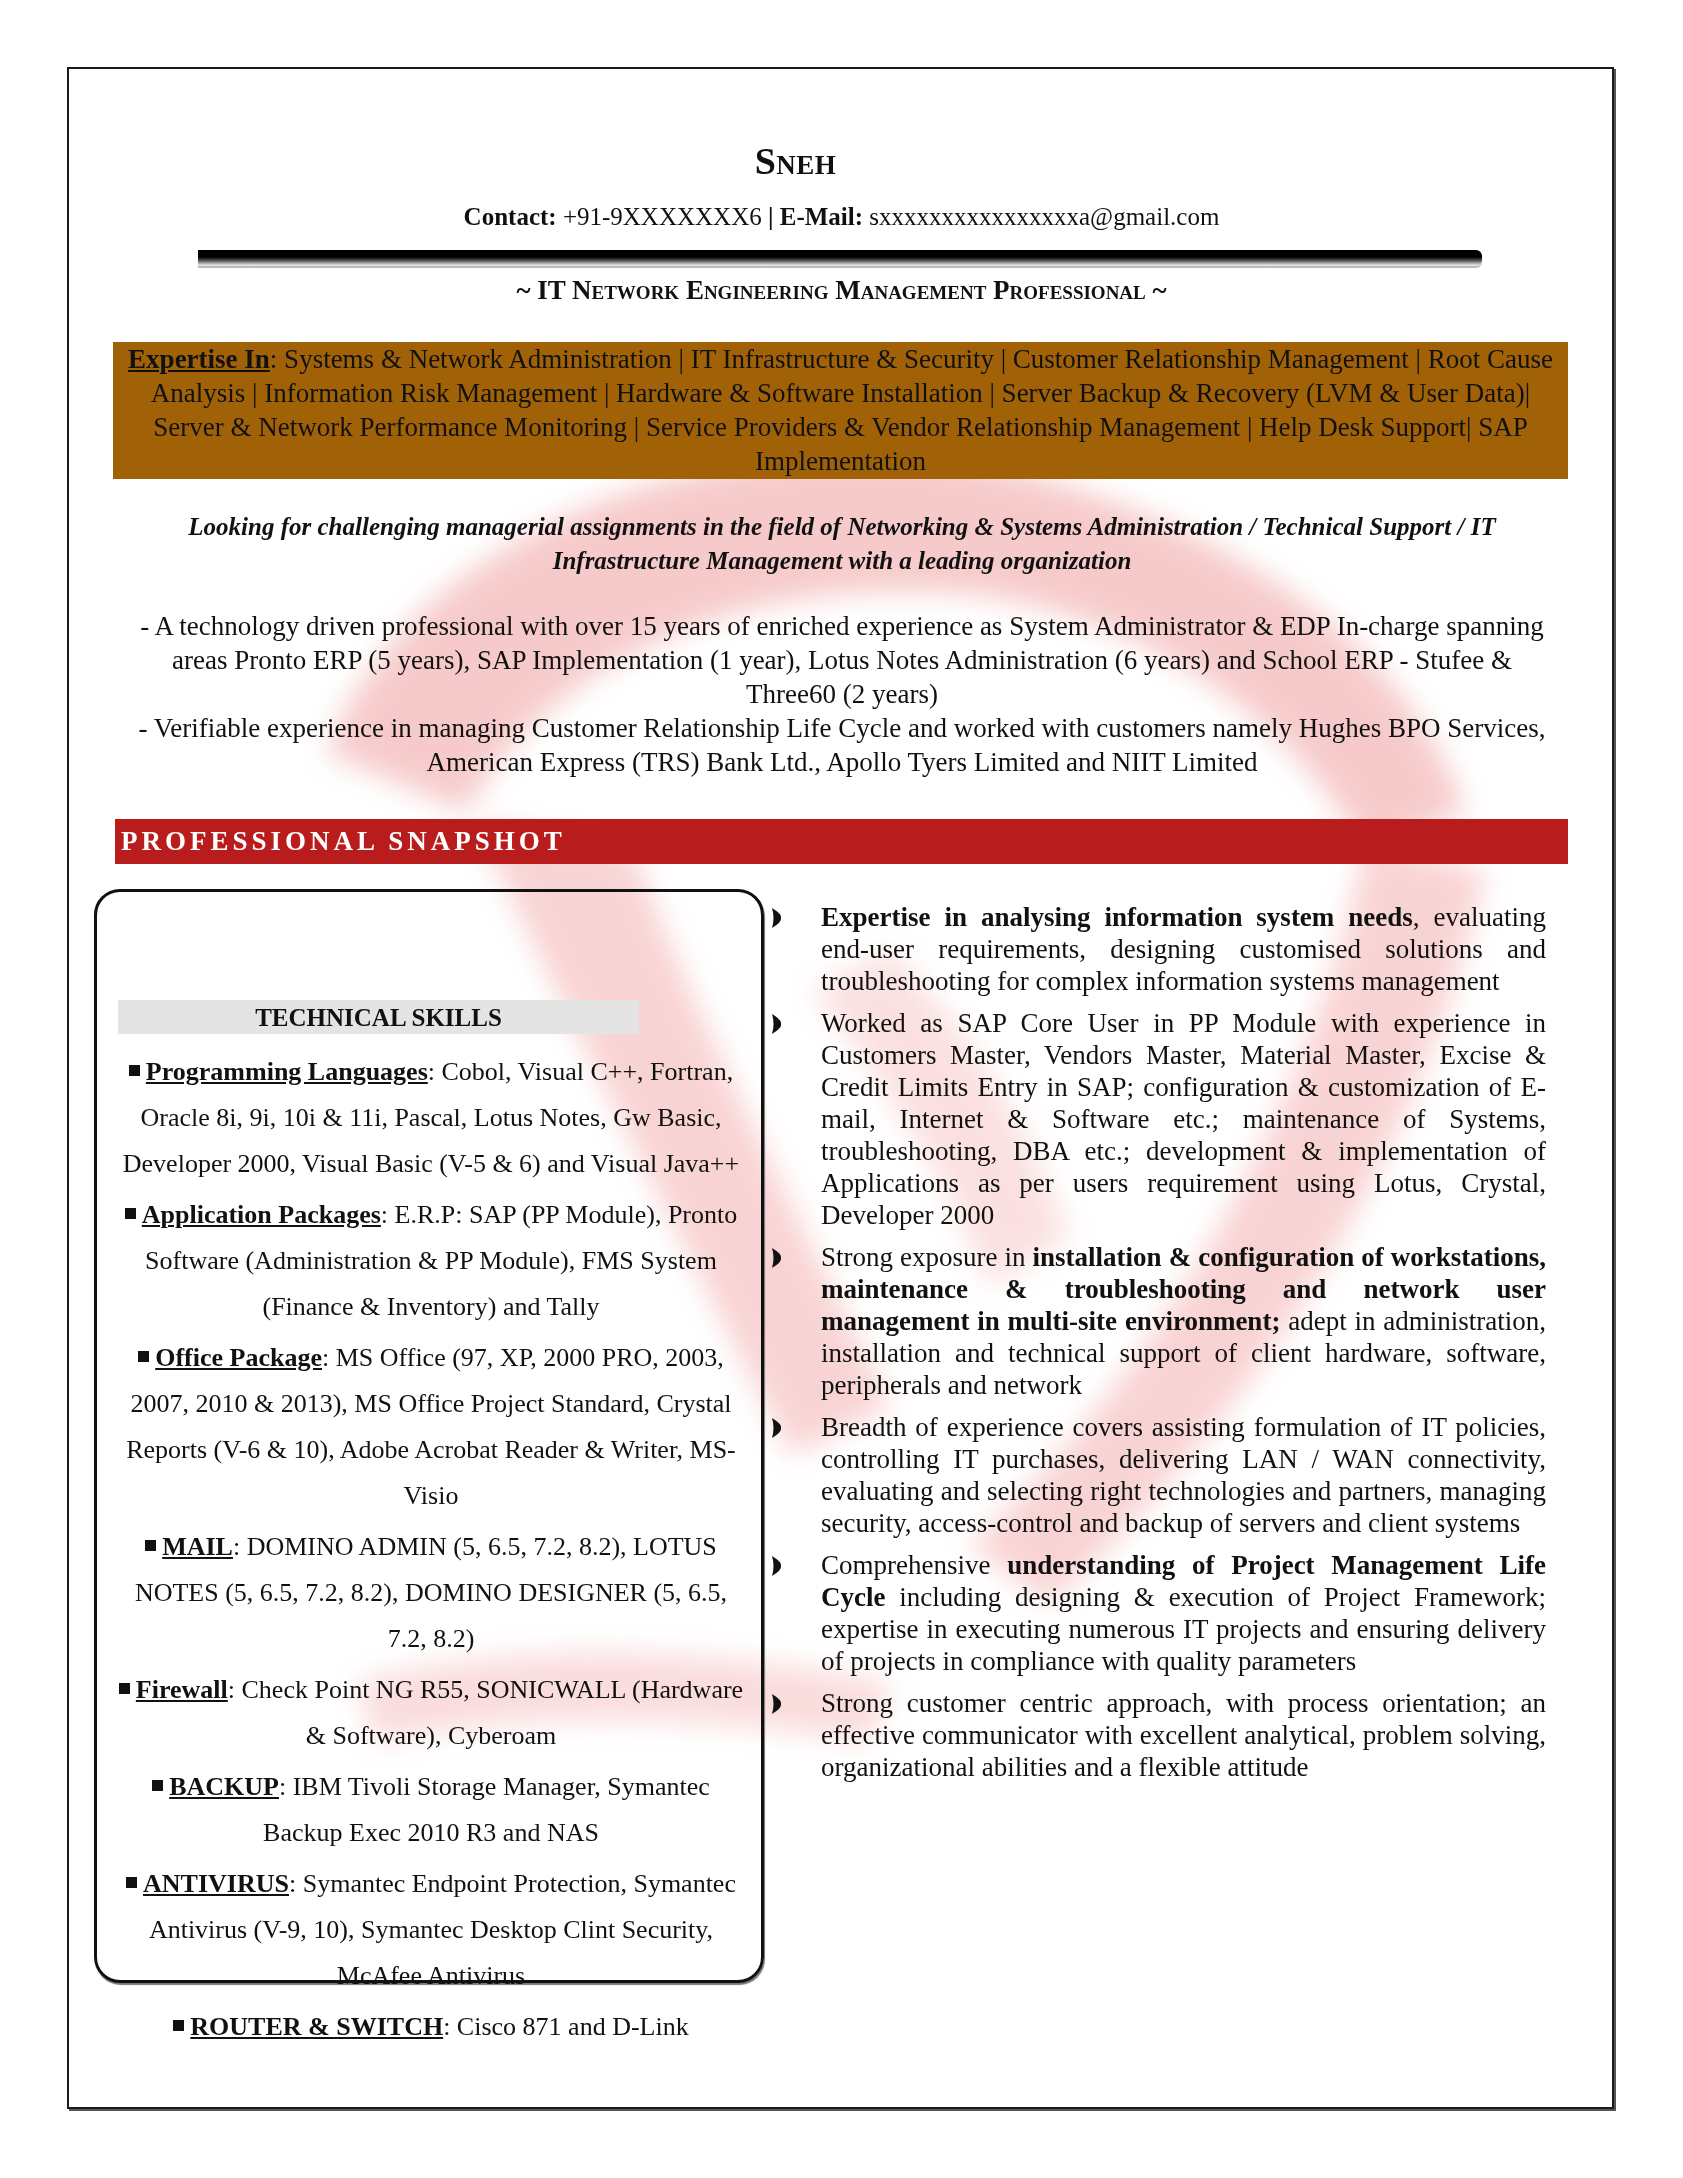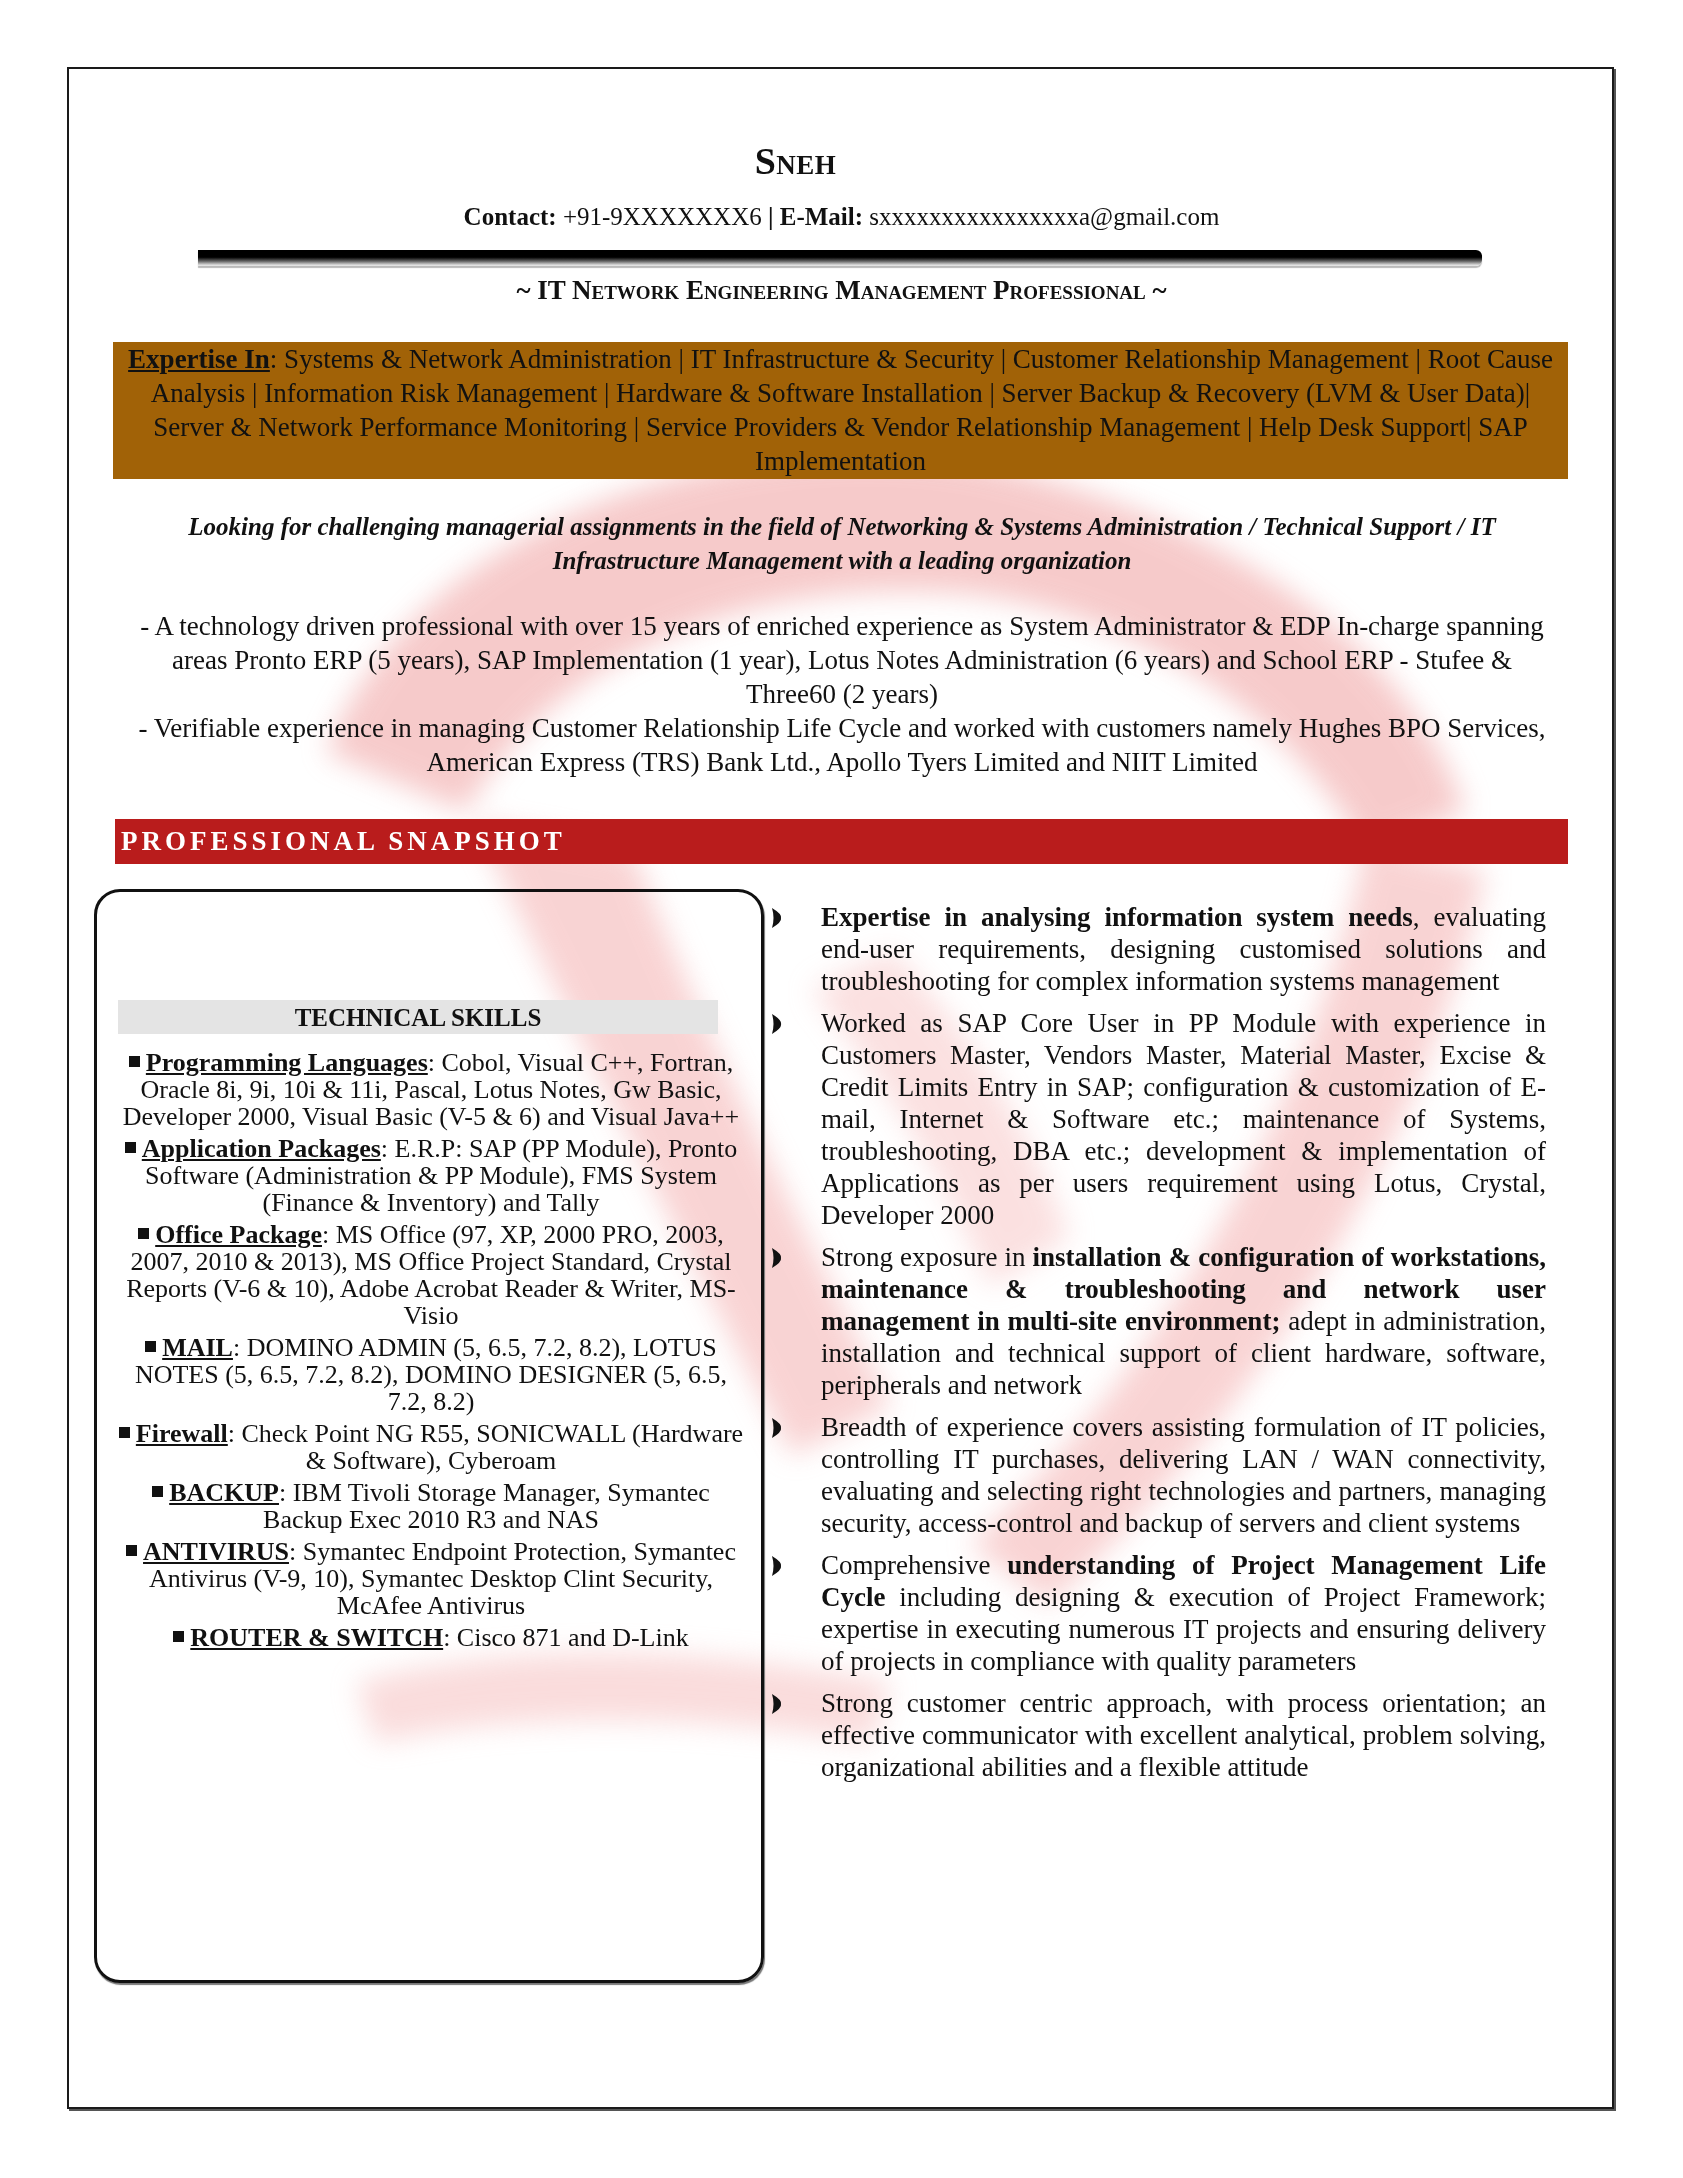--- a/index.html
+++ b/index.html
@@ -28,23 +28,23 @@
     font-size: 25px; font-style: italic; font-weight: bold; line-height: 34px; }
   .summary { position: absolute; left: 124px; top: 609px; width: 1436px; text-align: center;
     font-size: 27px; line-height: 34px; }
   .summary p { margin: 0; }
 
   .section-bar { position: absolute; left: 115px; top: 819px; width: 1453px; height: 45px; background: #b91c1c;
     color: #fff; font-weight: bold; font-size: 27px; letter-spacing: 4px; line-height: 45px; padding-left: 6px; box-sizing: border-box; }
 
   .skills-box { position: absolute; left: 94px; top: 889px; width: 670px; height: 1094px;
     border: 3px solid #111; border-radius: 26px; box-sizing: border-box; box-shadow: 1px 2px 1px #777; }
-  .skills-title { position: absolute; left: 118px; top: 1000px; width: 600px; height: 34px; background: #e4e4e4;
+  .skills-title { position: absolute; left: 118px; top: 1000px; width: 521px; height: 34px; background: #e4e4e4;
     text-align: center; font-size: 25px; font-weight: bold; line-height: 36px; }
-  .skills-list { position: absolute; left: 114px; top: 1049px; width: 634px; text-align: center; font-size: 26px; line-height: 27px; }
+  .skills-list { position: absolute; left: 114px; top: 1049px; width: 634px; text-align: center; font-size: 26px; line-height: 46px; }
   .skill { margin: 0 0 5px 0; }
   .skill .sq { display: inline-block; width: 11px; height: 11px; background: #111; margin-right: 6px; vertical-align: 4px; }
   .skill .cat { font-weight: bold; text-decoration: underline; }
 
   .bullets { position: absolute; left: 769px; top: 901px; width: 777px; font-size: 27px; line-height: 32px; }
   .bullet { position: relative; padding-left: 52px; text-align: justify; margin-bottom: 10px; }
   .bullet .arrow { position: absolute; left: 3px; top: 7px; width: 10px; height: 20px; }
   .bullet b { font-weight: bold; }
 </style>
 </head>

